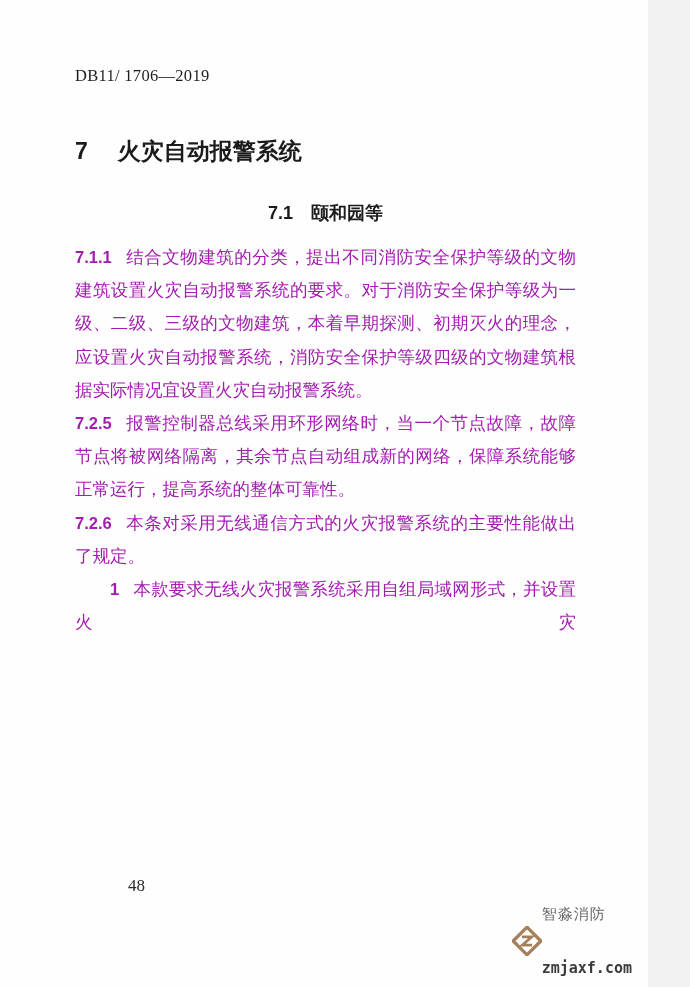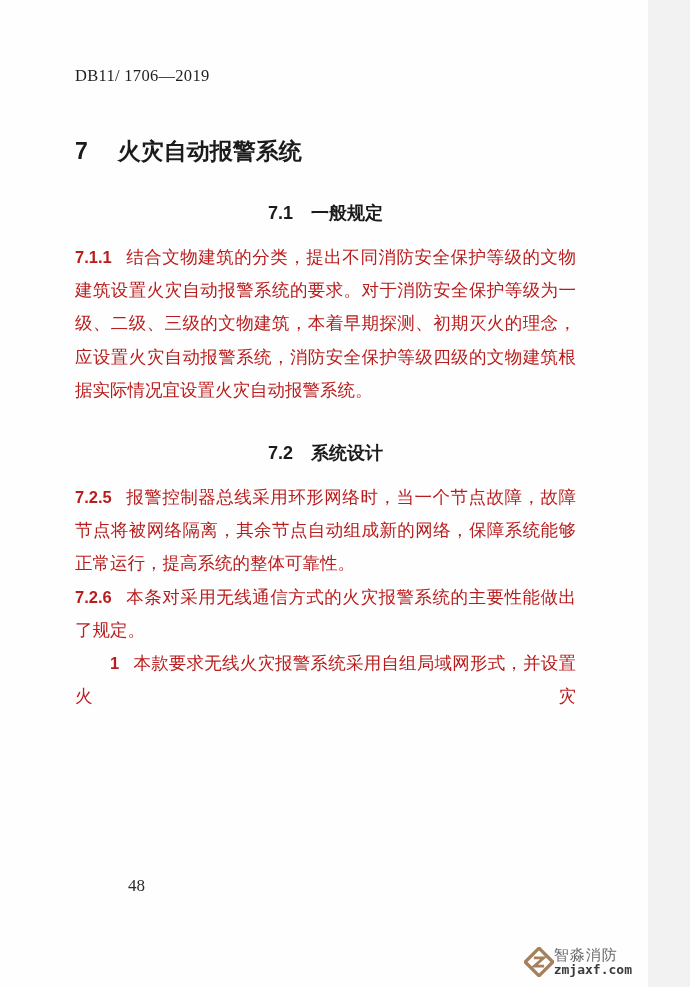--- a/index.html
+++ b/index.html
@@ -38,21 +38,21 @@
     font-weight: bold;
     font-size: 18px;
     color: #1b1b1b;
   }
   .section-heading .num { margin-right: 1.0em; margin-top: 33px; }
   .body-text p {
     margin: 0;
     font-size: 17.5px;
     line-height: 33.2px;
     text-align: justify;
-    color: #b91c1c;
+    color: #a21caf;
   }
   .pnum {
     font-family: "Liberation Sans", sans-serif;
     font-weight: bold;
     font-size: 16.5px;
     margin-right: 0.85em;
     white-space: nowrap;
   }
   p.sub-item { text-indent: 2em; }
   p.fill-last { text-align-last: justify; }
@@ -74,40 +74,40 @@
   .wm-text { display: flex; flex-direction: column; line-height: 1.05; }
   .wm-name {
     font-family: "Liberation Sans", sans-serif;
     font-size: 15px;
     color: #6a6a6a;
     letter-spacing: 1px;
   }
   .wm-url {
     font-family: "DejaVu Sans Mono", monospace;
     font-weight: bold;
-    font-size: 13px;
+    font-size: 15px;
     color: #3b3b3b;
+    margin-top: 40px;
   }
 </style>
 </head>
 <body>
 
 <div class="page">
 
   <div class="doc-code">DB11/ 1706—2019</div>
 
   <h1 class="chapter"><span class="num">7</span><span>火灾自动报警系统</span></h1>
 
-  <h2 class="section-heading"><span class="num">7.1</span><span>一般规定</span></h2>
+  <h2 class="section-heading"><span class="num">7.1</span><span>颐和园等</span></h2>
 
   <div class="body-text">
     <p><span class="pnum">7.1.1</span><span>结合文物建筑的分类，提出不同消防安全保护等级的文物建筑设置火灾自动报警系统的要求。对于消防安全保护等级为一级、二级、三级的文物建筑，本着早期探测、初期灭火的理念，应设置火灾自动报警系统，消防安全保护等级四级的文物建筑根据实际情况宜设置火灾自动报警系统。</span></p>
   </div>
 
-  <h2 class="section-heading"><span class="num">7.2</span><span>系统设计</span></h2>
 
   <div class="body-text">
     <p><span class="pnum">7.2.5</span><span>报警控制器总线采用环形网络时，当一个节点故障，故障节点将被网络隔离，其余节点自动组成新的网络，保障系统能够正常运行，提高系统的整体可靠性。</span></p>
     <p><span class="pnum">7.2.6</span><span>本条对采用无线通信方式的火灾报警系统的主要性能做出了规定。</span></p>
     <p class="sub-item fill-last"><span class="pnum">1</span><span>本款要求无线火灾报警系统采用自组局域网形式，并设置火灾</span></p>
   </div>
 
   <div class="page-number">48</div>
 
   <div class="watermark">

